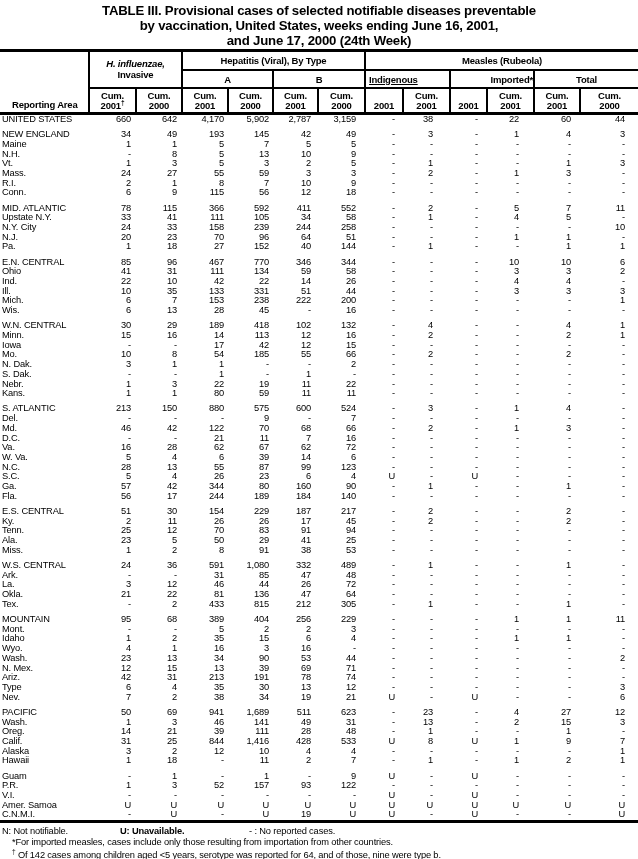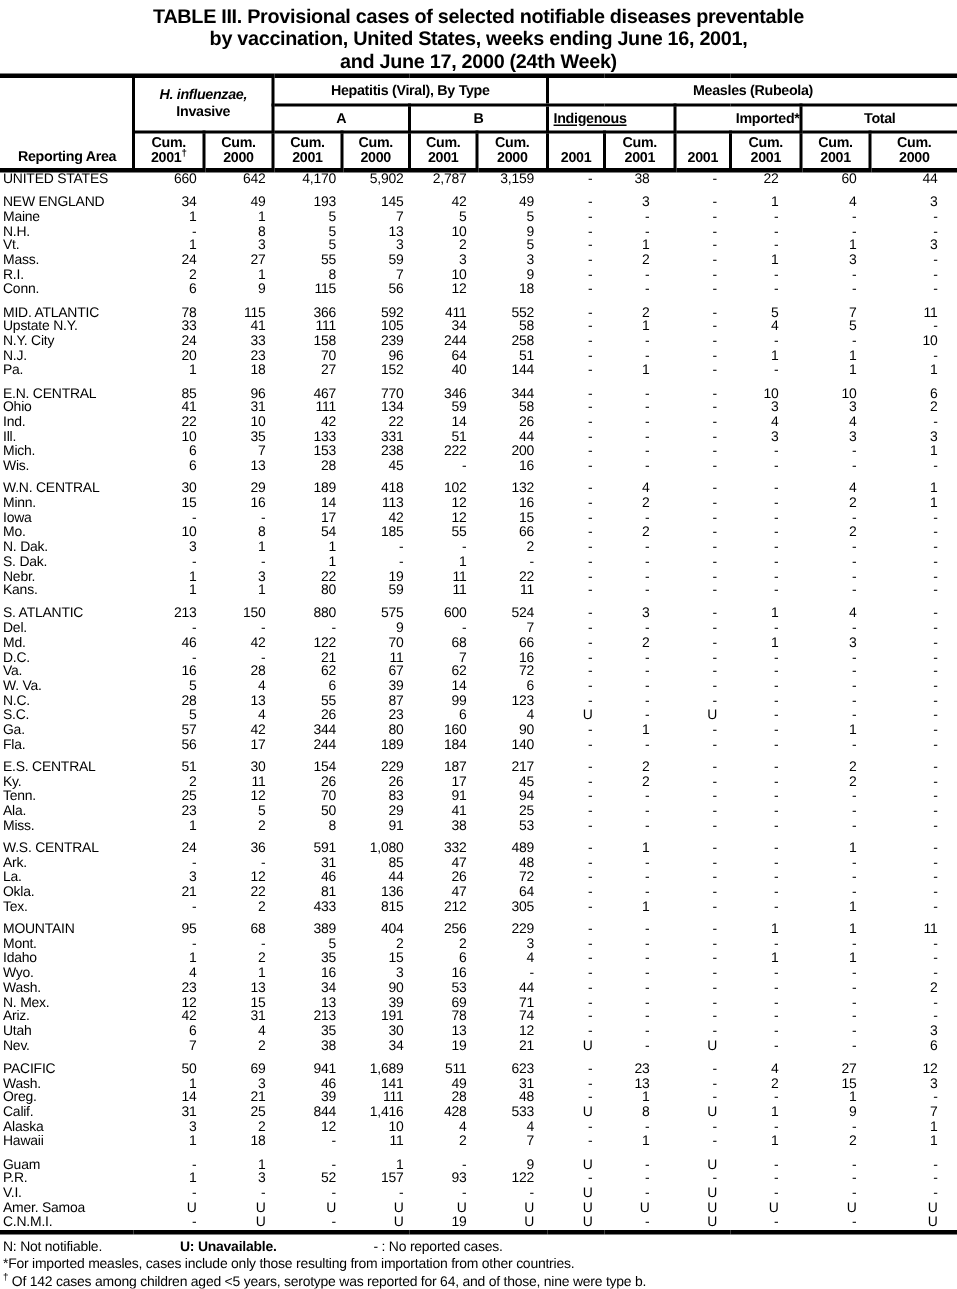--- a/index.html
+++ b/index.html
@@ -36,21 +36,21 @@
   tbody td:nth-child(10){padding-right:9px;}
   tbody td:nth-child(11){padding-right:15px;}
   tbody td:nth-child(12){padding-right:9px;}
   tbody td:nth-child(13){padding-right:13px;}
   tr.gap td{height:5.5px;line-height:5.5px;}
   tbody tr:last-child td{border-bottom:3.5px solid #000;}
   .footnotes{margin-top:3px;font-size:9.3px;letter-spacing:-0.15px;}
   .legend{position:relative;height:11px;}
   .legend span{position:absolute;top:0;}
   .legend .l1{left:2px;} .legend .l2{left:120px;font-weight:bold;} .legend .l3{left:249px;}
-  .fn{padding-left:2px;line-height:10.3px;}
+  .fn{padding-left:12px;line-height:10.3px;}
   .fn sup{font-size:6.5px;}
 </style>
 </head>
 <body>
 
 <div class="title">
   <div>TABLE III. Provisional cases of selected notifiable diseases preventable</div>
   <div>by vaccination, United States, weeks ending June 16, 2001,</div>
   <div>and June 17, 2000 (24th Week)</div>
 </div>
@@ -968,21 +968,21 @@
         <td>78</td>
         <td>74</td>
         <td>-</td>
         <td>-</td>
         <td>-</td>
         <td>-</td>
         <td>-</td>
         <td>-</td>
       </tr>
       <tr>
-        <td class="area">Utah</td>
+        <td class="area">Type</td>
         <td>6</td>
         <td>4</td>
         <td>35</td>
         <td>30</td>
         <td>13</td>
         <td>12</td>
         <td>-</td>
         <td>-</td>
         <td>-</td>
         <td>-</td>

